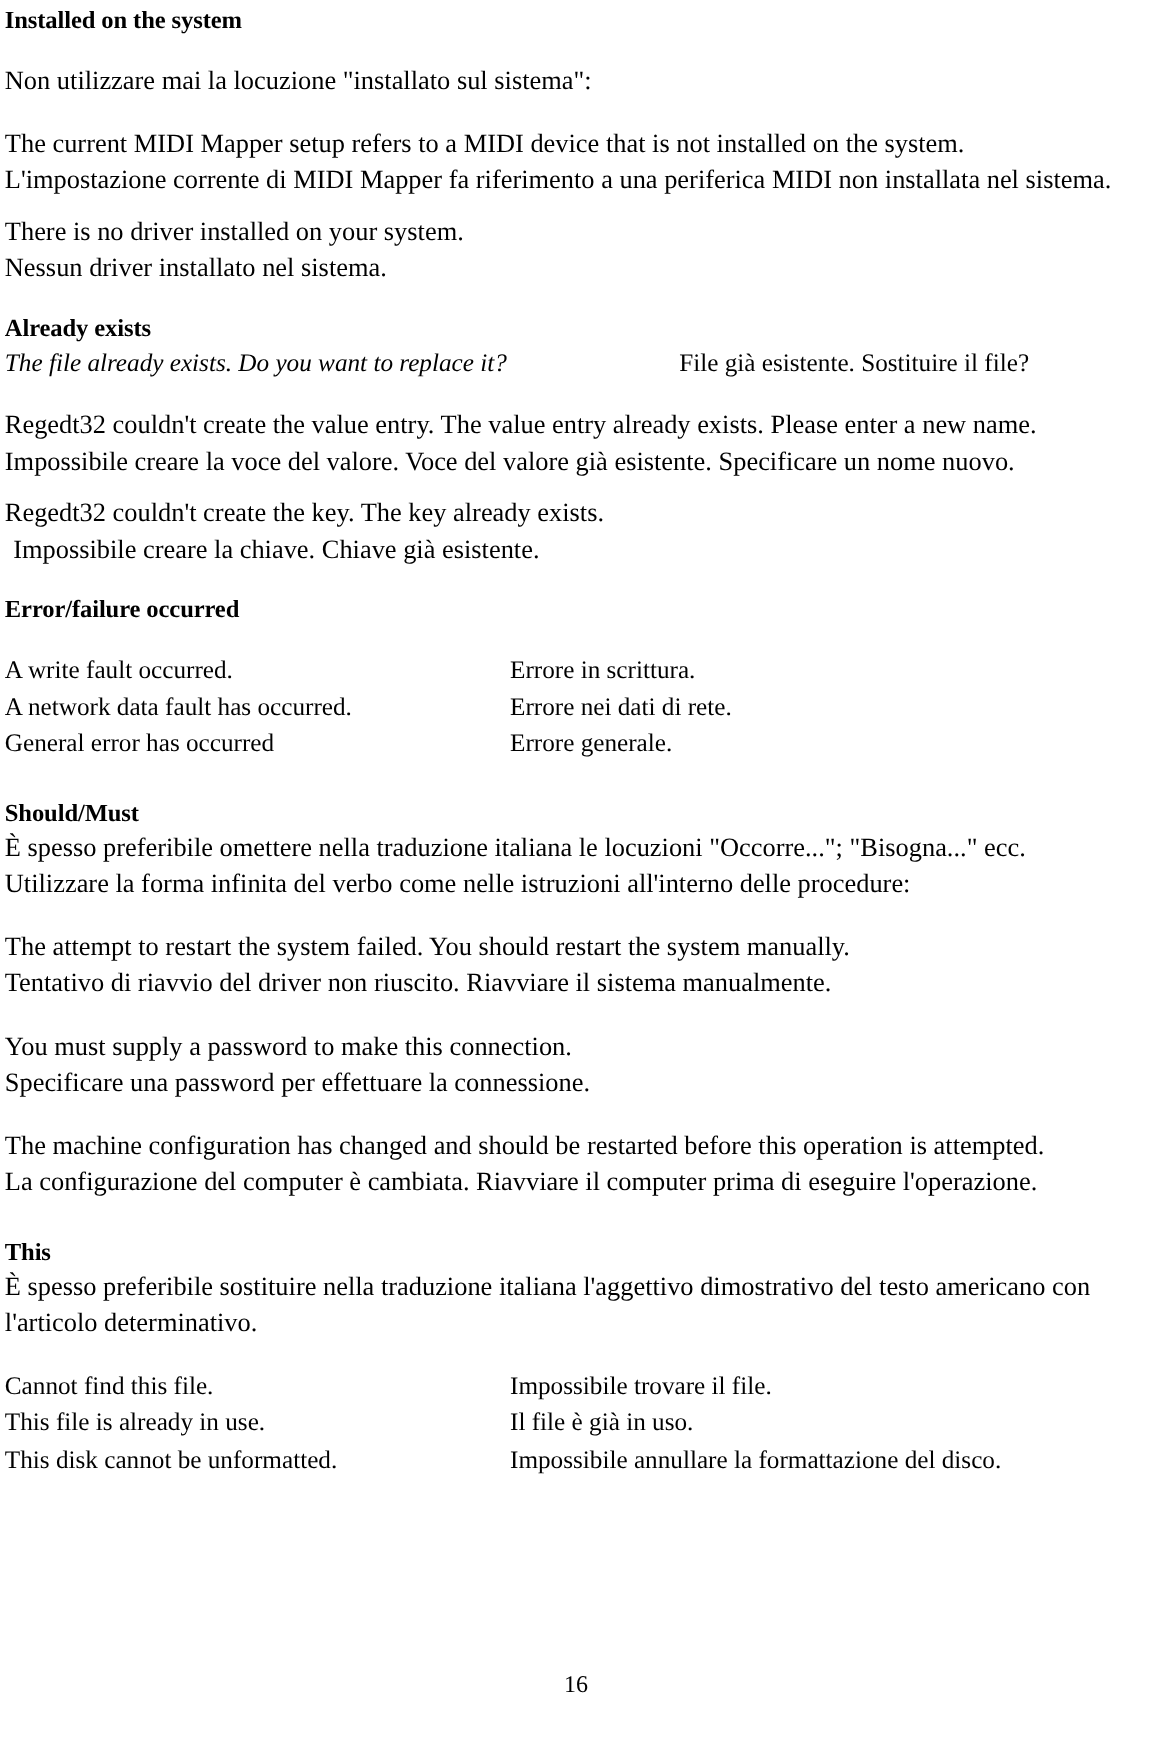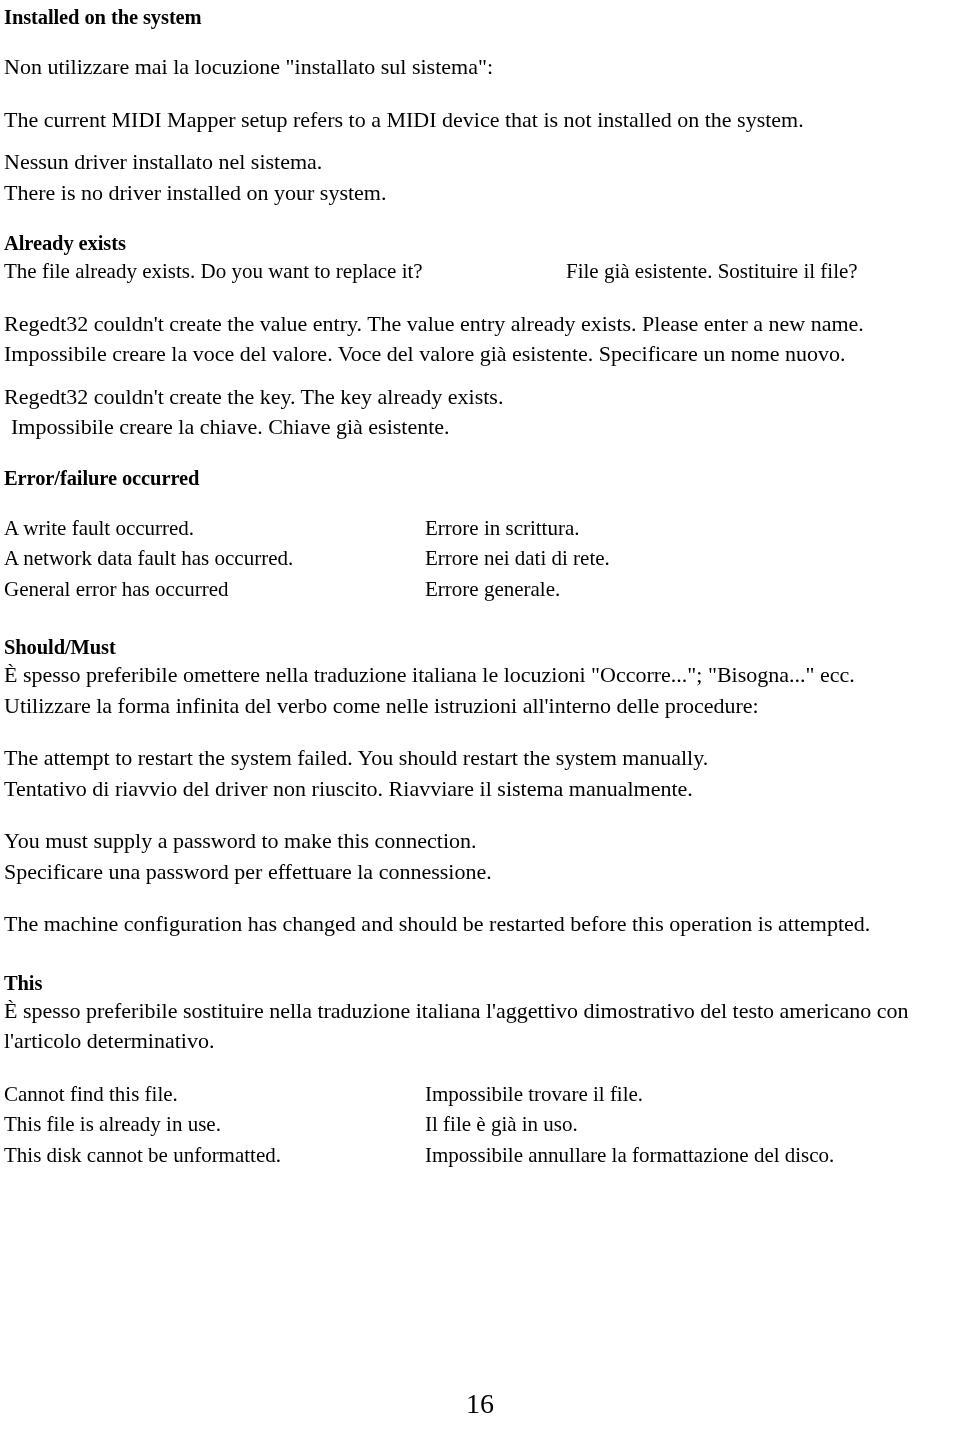--- a/index.html
+++ b/index.html
@@ -56,49 +56,50 @@
   }
   .pairs td {
     padding: 0;
     margin: 0;
     vertical-align: top;
     white-space: nowrap;
   }
   .pairs td.src { width: 421px; }
   .pairs td.tgt { width: auto; }
 
-  .pairs.wide td.src { width: 562px; }
+  .pairs.wide td.src { width: 562px; font-style: italic; }
 
   .indent-1 { padding-left: 7px !important; }
 
   .pagenum {
     position: absolute;
     left: 0;
     right: 0;
     top: 1392px;
     text-align: center;
-    font-size: 28px;
+    font-size: 20px;
     line-height: 24px;
     font-family: "Liberation Serif", "DejaVu Serif", serif;
   }
 </style>
 </head>
 <body>
 
 <div class="page">
   <div class="content">
 
     <h2 class="heading">Installed on the system</h2>
     <div class="gap-md"></div>
     <p class="para">Non utilizzare mai la locuzione "installato sul sistema":</p>
     <div class="gap-md"></div>
     <p class="para justify">The current MIDI Mapper setup refers to a MIDI device that is not installed on the system.</p>
+    <p class="para justify">L'impostazione corrente di MIDI Mapper fa riferimento a una periferica MIDI non installata nel sistema.</p>
     <div class="gap-sm"></div>
+    <p class="para">There is no driver installed on your system.</p>
     <p class="para">Nessun driver installato nel sistema.</p>
-    <p class="para">There is no driver installed on your system.</p>
 
     <div class="gap-md"></div>
 
     <h2 class="heading">Already exists</h2>
     <table class="pairs wide">
       <tbody>
           <tr>
         <td class="src">The file already exists. Do you want to replace it?</td>
         <td class="tgt">File già esistente. Sostituire il file?</td>
       </tr>
@@ -138,20 +139,21 @@
     <p class="para">È spesso preferibile omettere nella traduzione italiana le locuzioni "Occorre..."; "Bisogna..." ecc.</p>
     <p class="para">Utilizzare la forma infinita del verbo come nelle istruzioni all'interno delle procedure:</p>
     <div class="gap-md"></div>
     <p class="para">The attempt to restart the system failed. You should restart the system manually.</p>
     <p class="para">Tentativo di riavvio del driver non riuscito. Riavviare il sistema manualmente.</p>
     <div class="gap-md"></div>
     <p class="para">You must supply a password to make this connection.</p>
     <p class="para">Specificare una password per effettuare la connessione.</p>
     <div class="gap-md"></div>
     <p class="para">The machine configuration has changed and should be restarted before this operation is attempted.</p>
+    <p class="para">La configurazione del computer è cambiata. Riavviare il computer prima di eseguire l'operazione.</p>
 
     <div class="gap-lg"></div>
 
     <h2 class="heading">This</h2>
     <p class="para">È spesso preferibile sostituire nella traduzione italiana l'aggettivo dimostrativo del testo americano con l'articolo determinativo.</p>
     <div class="gap-md"></div>
     <table class="pairs">
       <tbody>
           <tr>
         <td class="src">Cannot find this file.</td>

